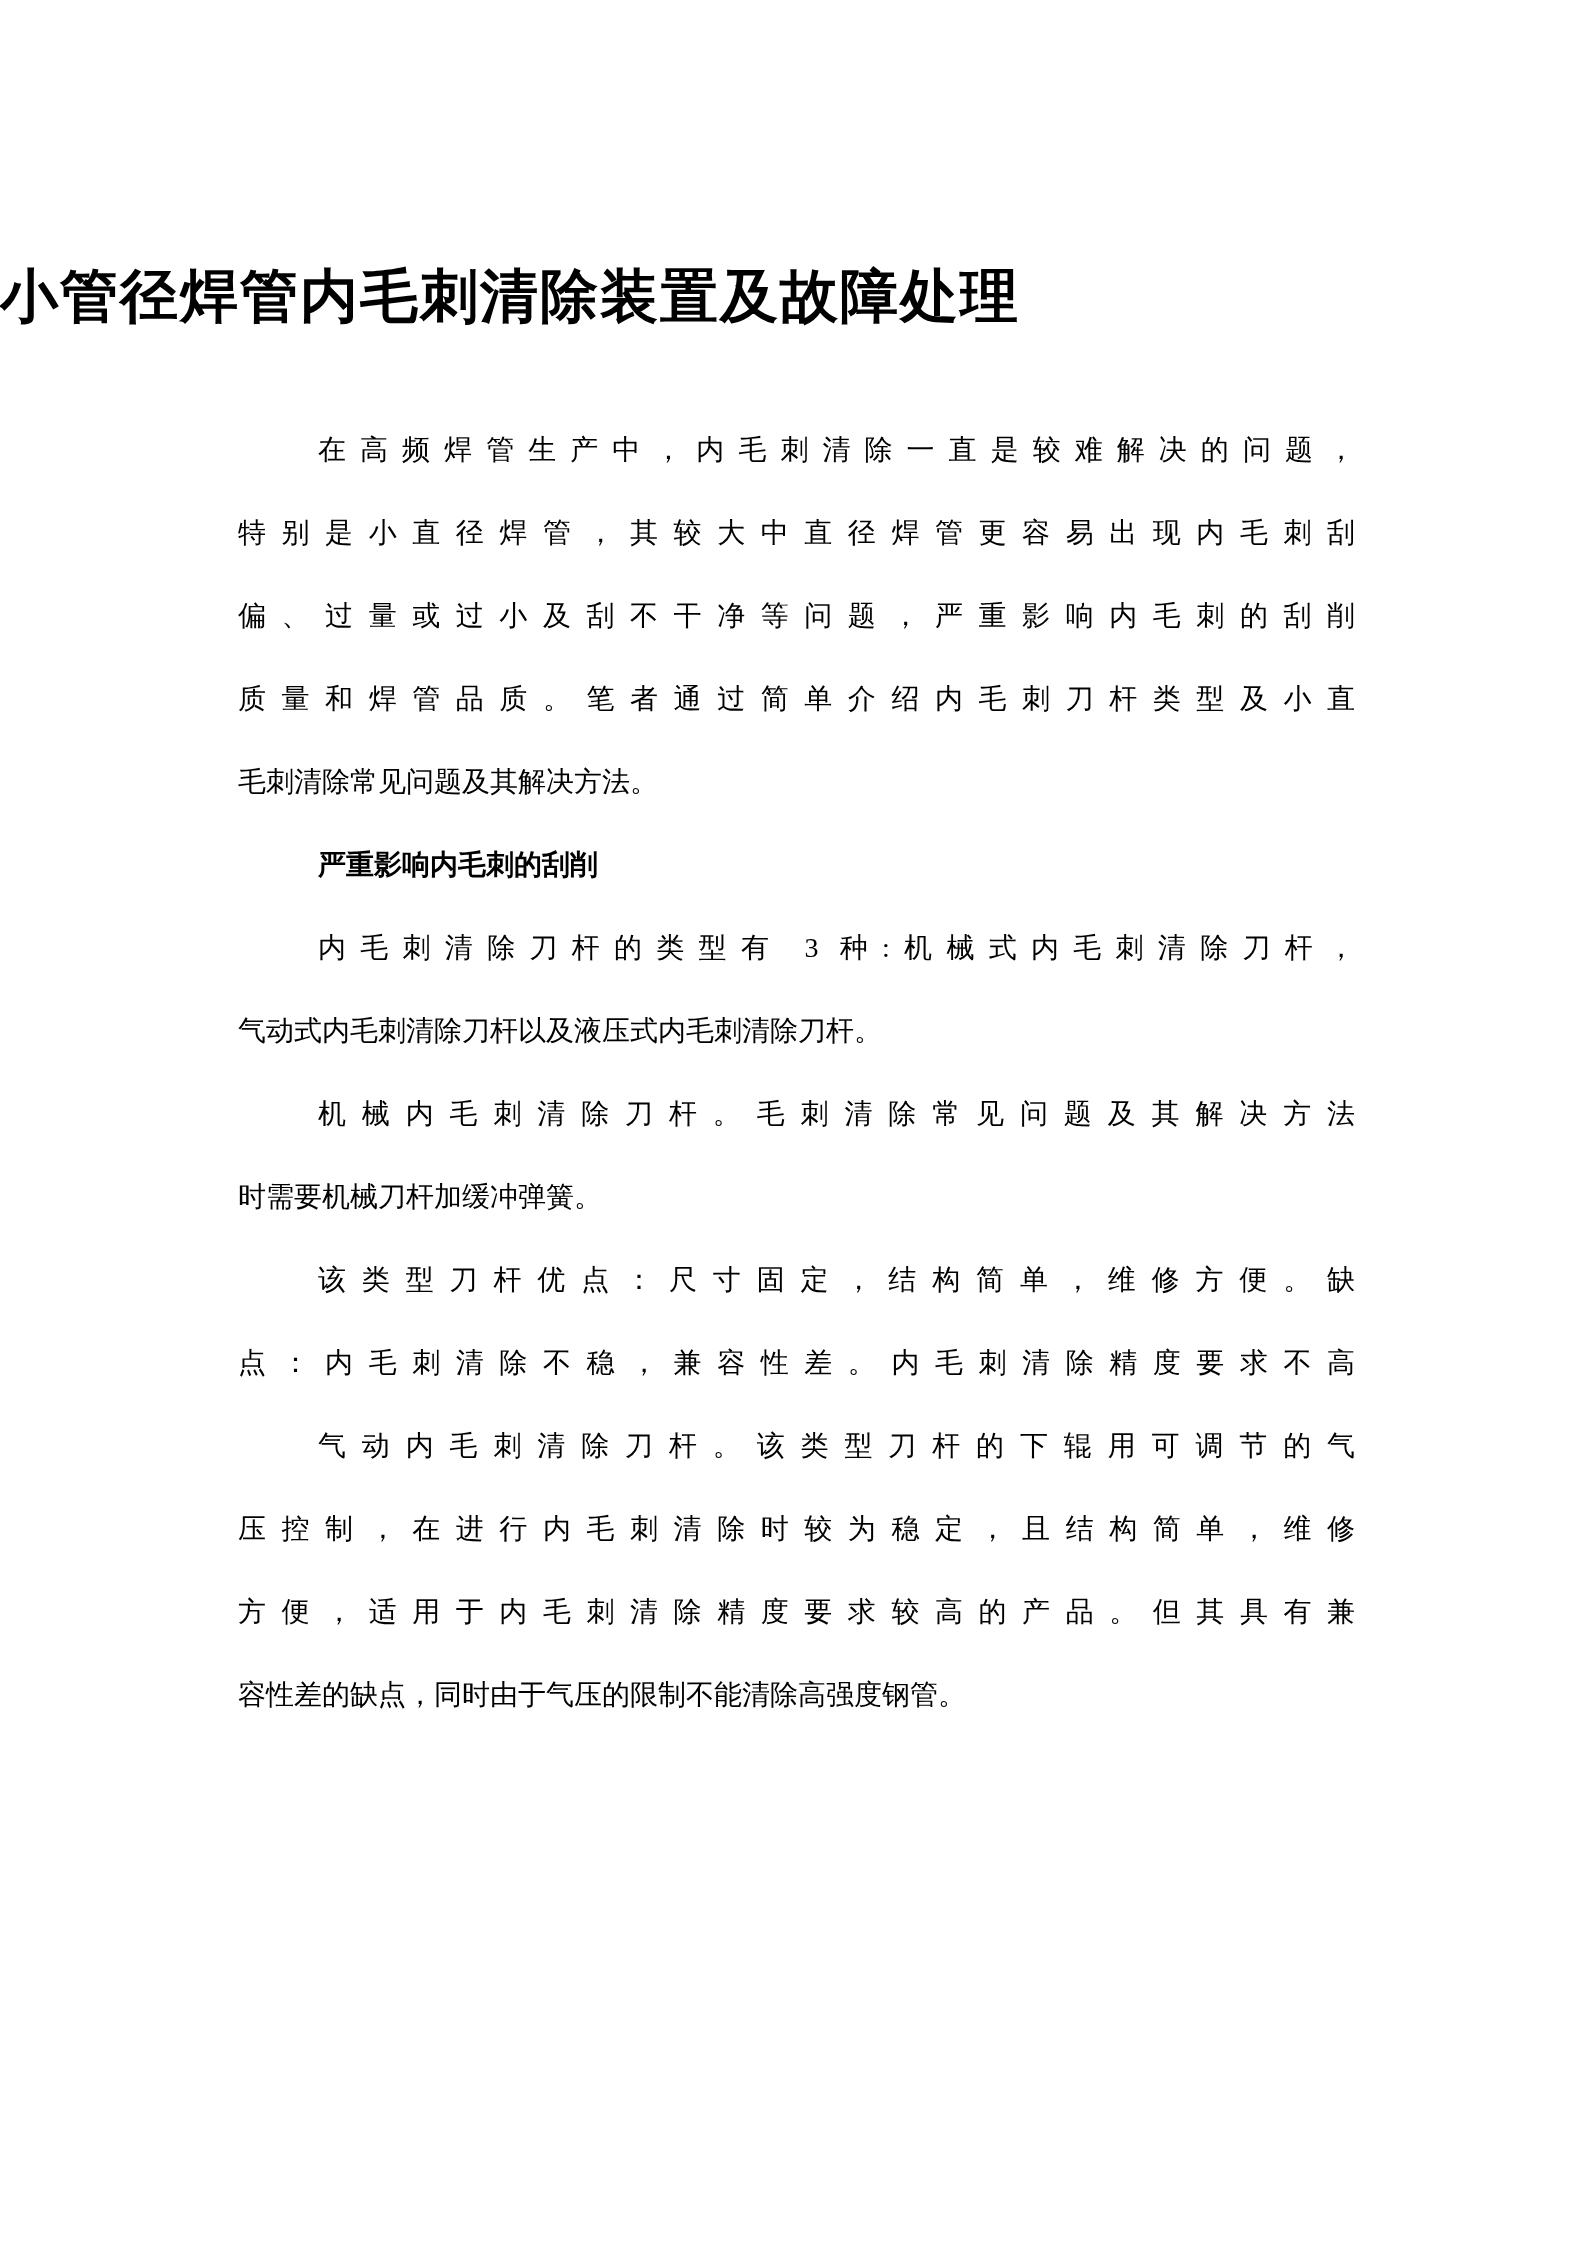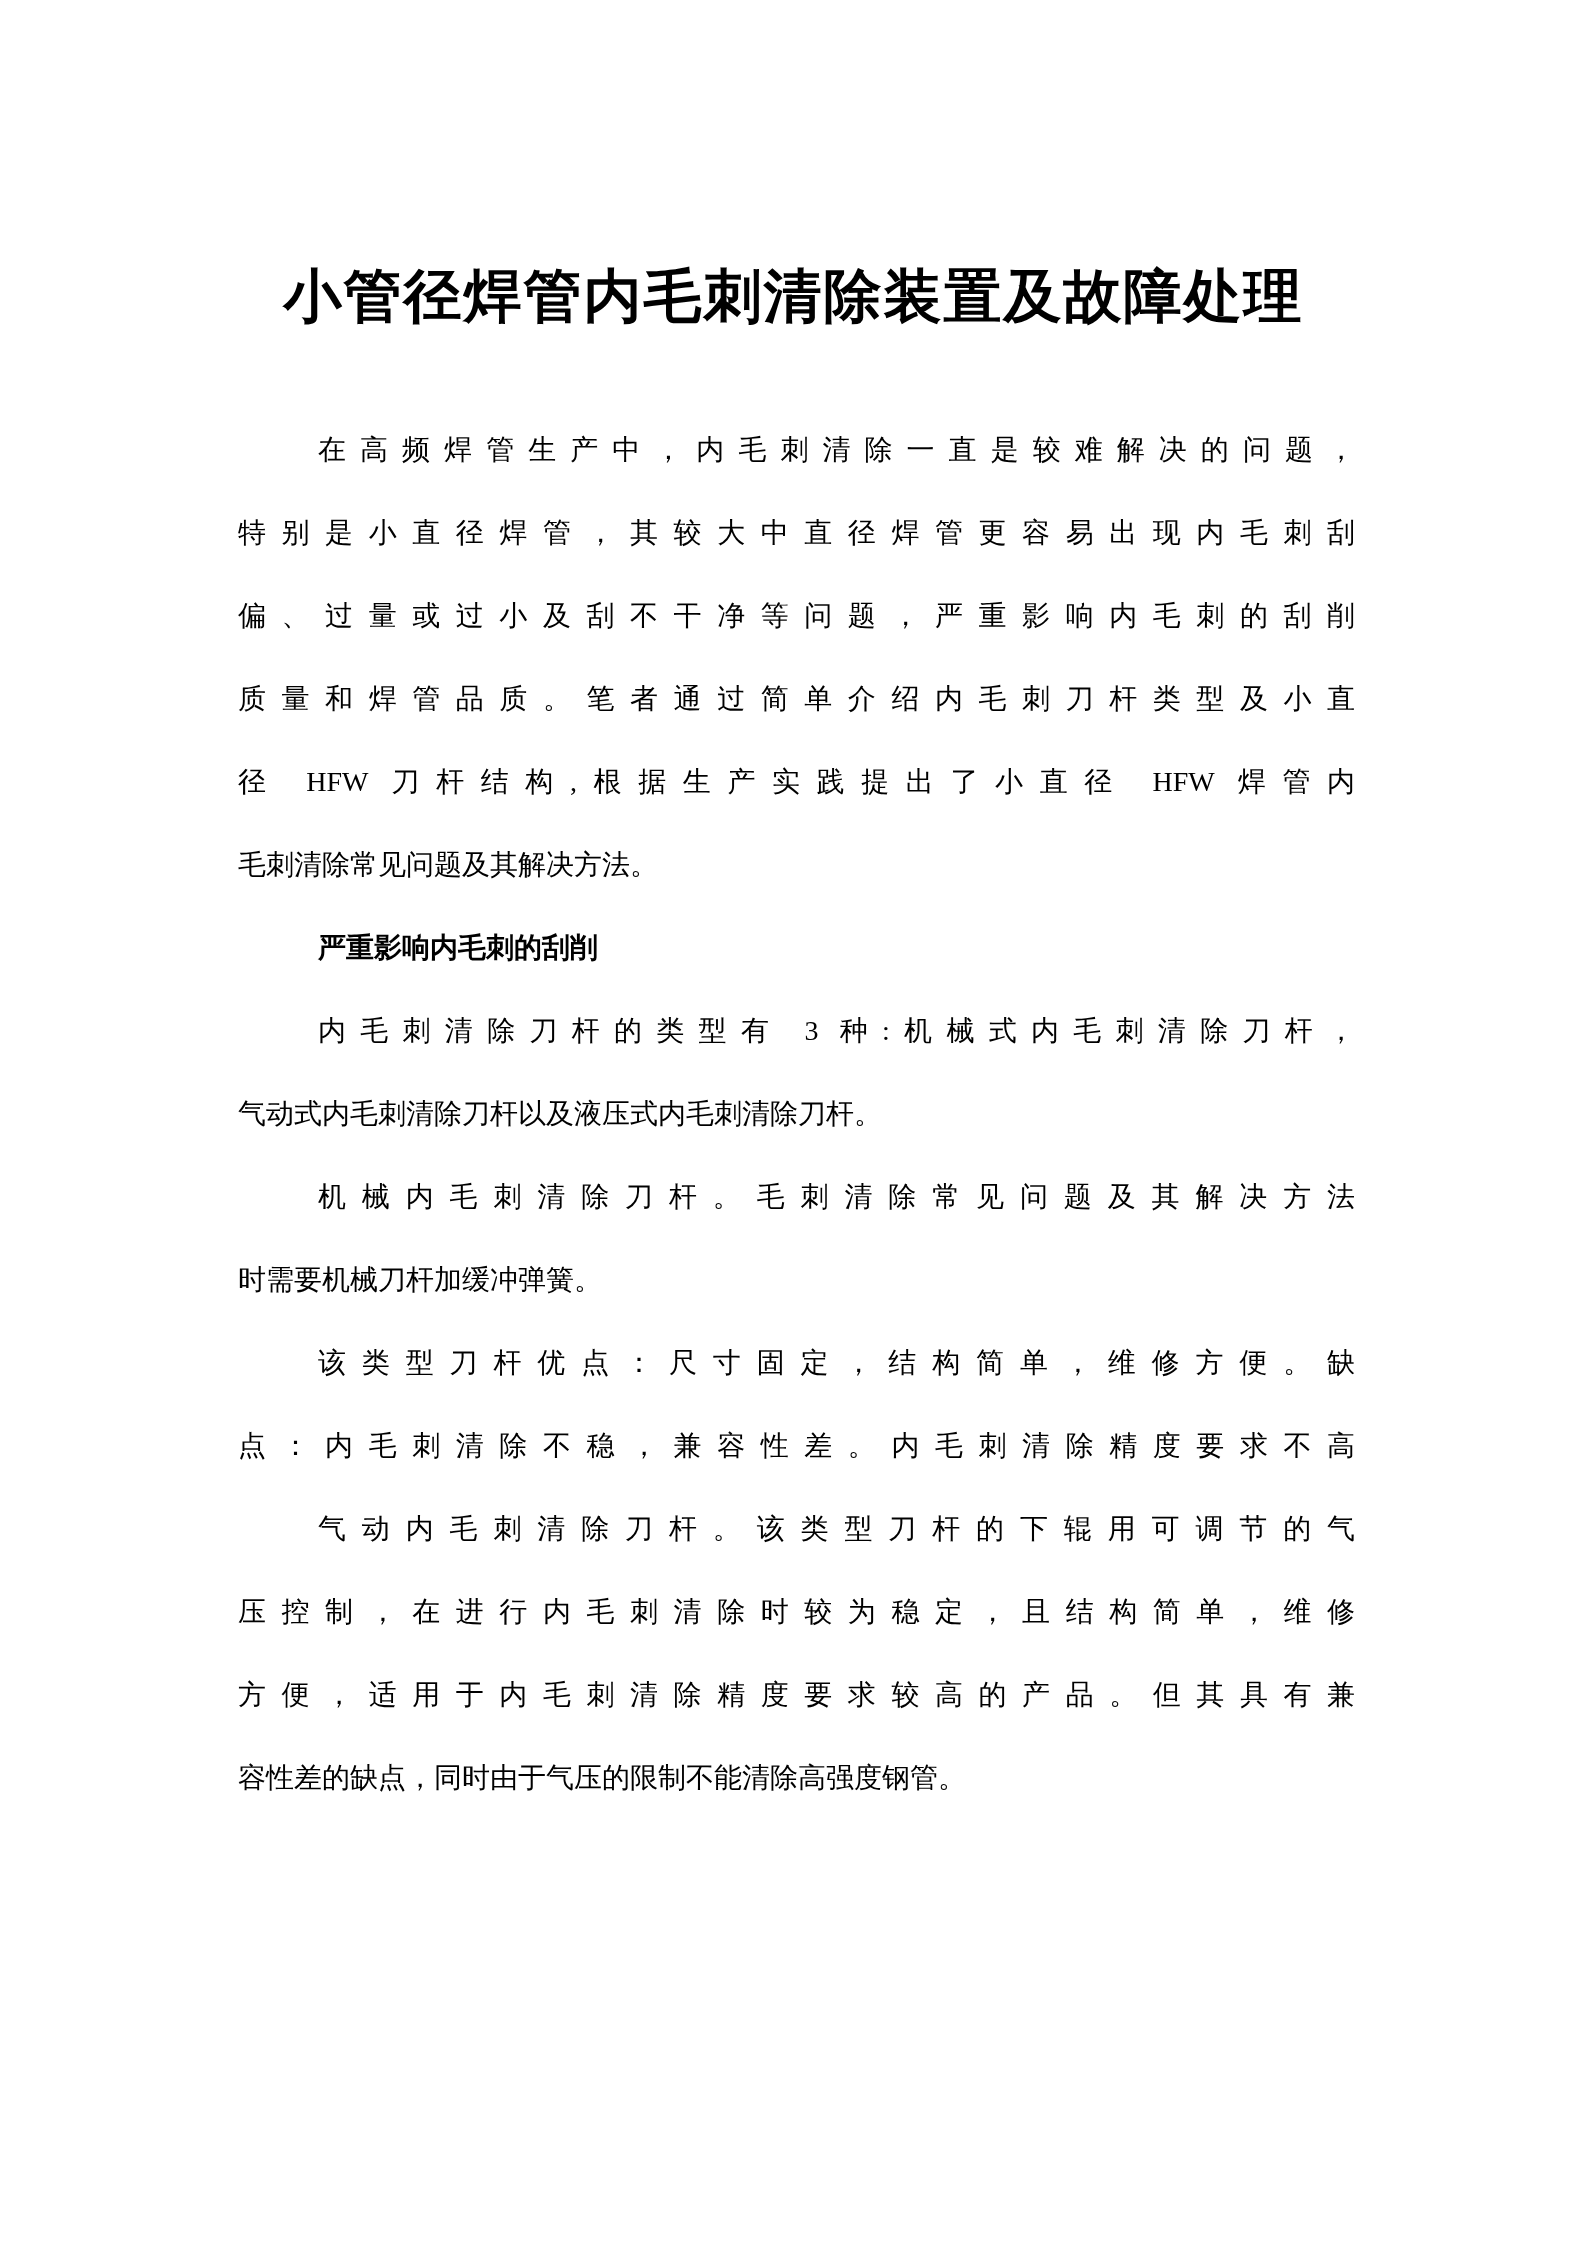--- a/index.html
+++ b/index.html
@@ -12,21 +12,20 @@
     width: 1587px;
     height: 2245px;
     background: #ffffff;
     color: #000000;
     font-family: "Liberation Serif", "DejaVu Serif", serif;
     overflow: hidden;
   }
   .doc-title {
     margin: 0;
     padding-top: 252px;
-    text-align: center;
     font-size: 58px;
     font-weight: 700;
     line-height: 90px;
     letter-spacing: 2px;
   }
   .doc-body {
     margin-top: 66px;
     margin-left: 238px;
     width: 1117px;
     font-size: 28px;
@@ -52,21 +51,20 @@
 <body>
 
 <div class="page">
   <h1 class="doc-title">小管径焊管内毛刺清除装置及故障处理</h1>
   <div class="doc-body">
       <div class="para body">
         <div class="line first">在高频焊管生产中，内毛刺清除一直是较难解决的问题，</div>
         <div class="line">特别是小直径焊管，其较大中直径焊管更容易出现内毛刺刮</div>
         <div class="line">偏、过量或过小及刮不干净等问题，严重影响内毛刺的刮削</div>
         <div class="line">质量和焊管品质。笔者通过简单介绍内毛刺刀杆类型及小直</div>
-        <div class="line">径 HFW 刀杆结构,根据生产实践提出了小直径 HFW 焊管内</div>
         <div class="line last">毛刺清除常见问题及其解决方法。</div>
       </div>
       <div class="para heading">
         <div class="line first last">严重影响内毛刺的刮削</div>
       </div>
       <div class="para body">
         <div class="line first">内毛刺清除刀杆的类型有 3 种:机械式内毛刺清除刀杆，</div>
         <div class="line last">气动式内毛刺清除刀杆以及液压式内毛刺清除刀杆。</div>
       </div>
       <div class="para body">

